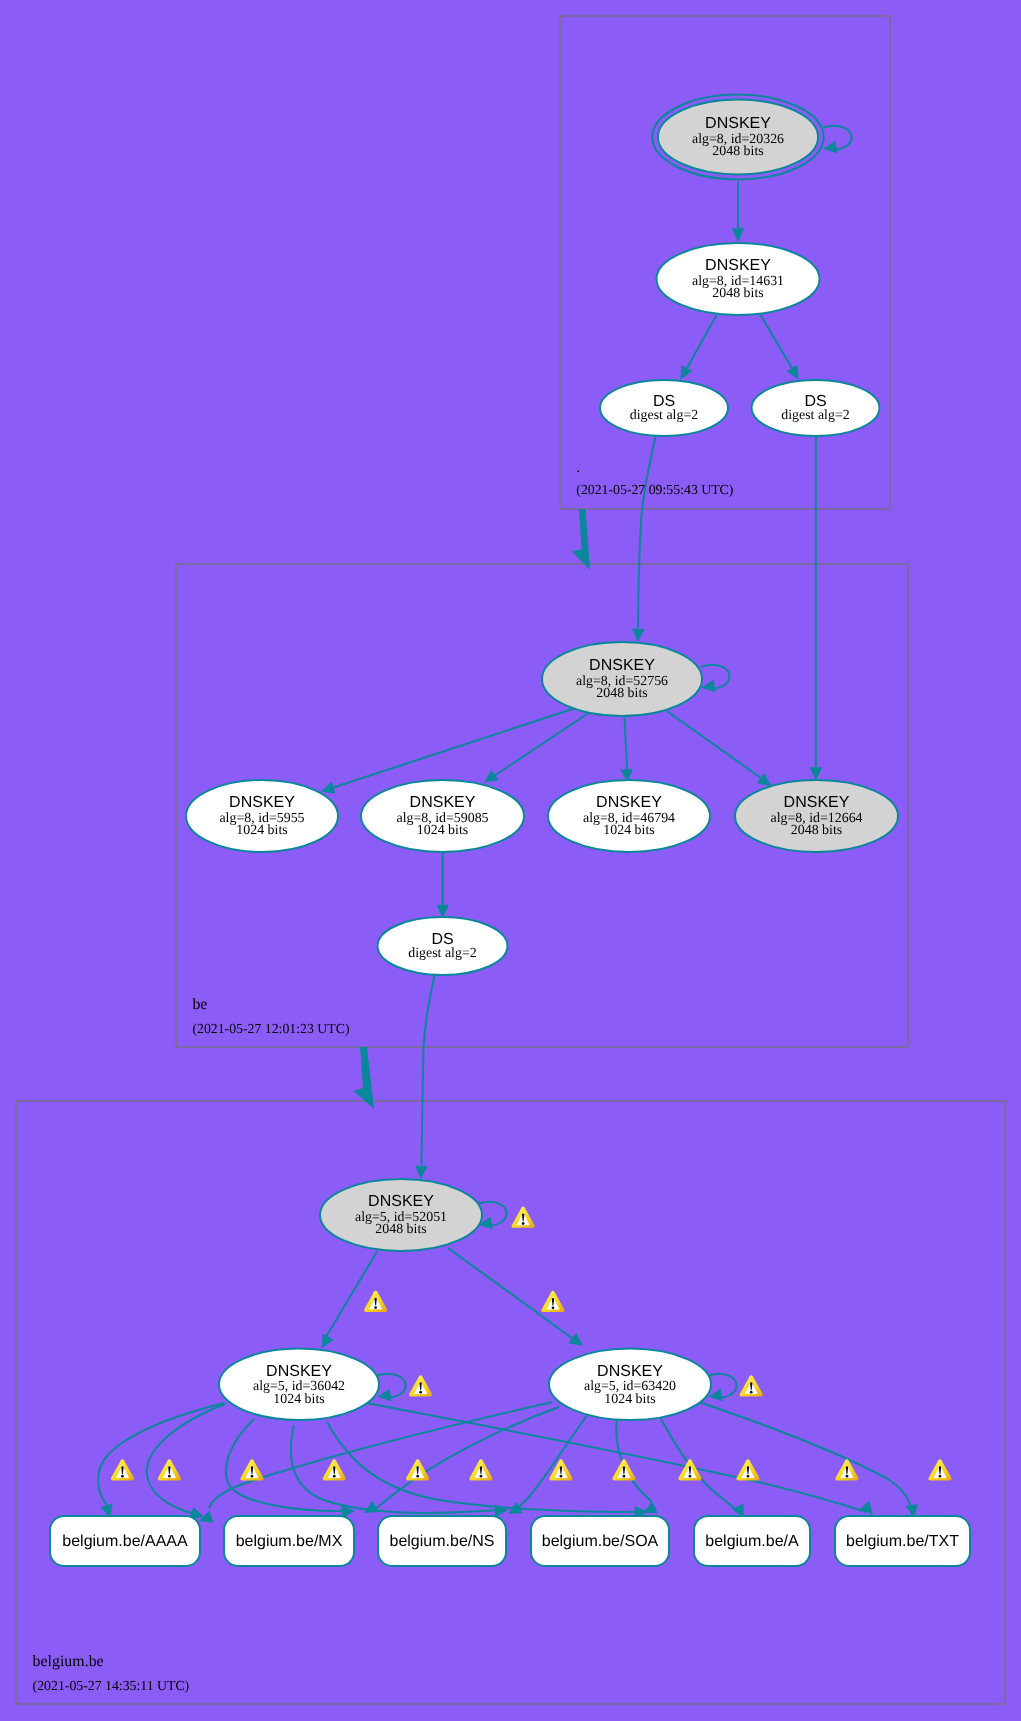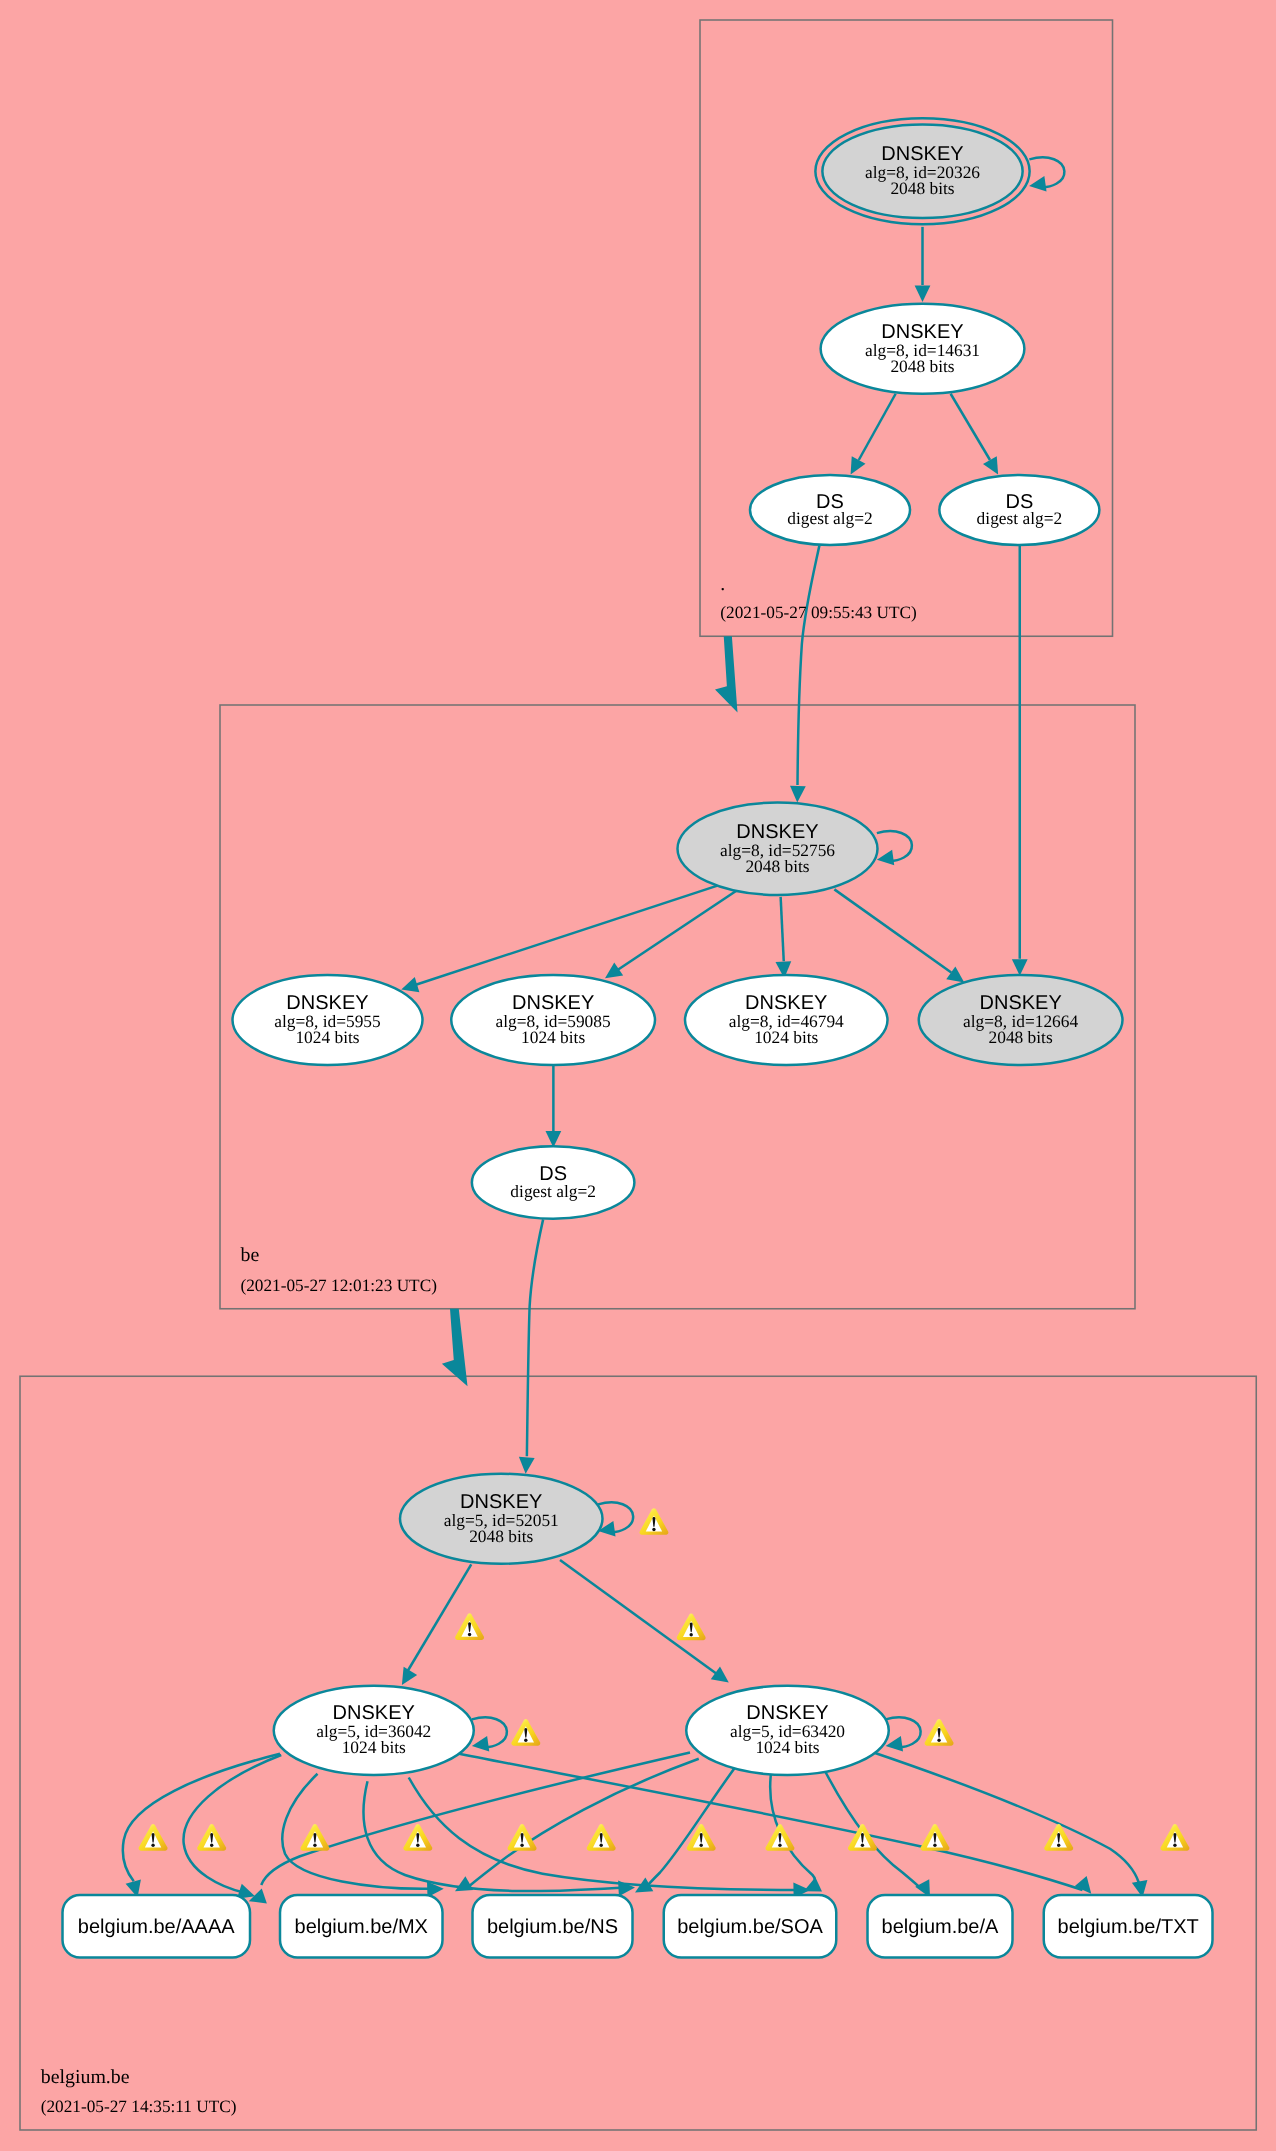--- a/index.html
+++ b/index.html
@@ -1,16 +1,16 @@
 <!DOCTYPE html>
 <html><head>
 <meta charset="utf-8">
 <style>
 html,body{margin:0;padding:0;background:#ffffff;}
-#canvas{position:relative;width:1021px;height:1721px;background:#fca5a5;overflow:hidden;}
+#canvas{position:relative;width:1021px;height:1721px;background:#8b5cf6;overflow:hidden;}
 svg{display:block;}
 text{fill:#000000;-webkit-font-smoothing:antialiased;}
 svg{shape-rendering:geometricPrecision;text-rendering:geometricPrecision;}
 .t-main{font-family:"Liberation Sans",sans-serif;font-size:16px;}
 .t-sub{font-family:"Liberation Serif",serif;font-size:13.9px;}
 .t-zone-name{font-family:"Liberation Serif",serif;font-size:15.9px;}
 .t-zone-ts{font-family:"Liberation Serif",serif;font-size:13.8px;}
 </style>
 </head>
 <body>

